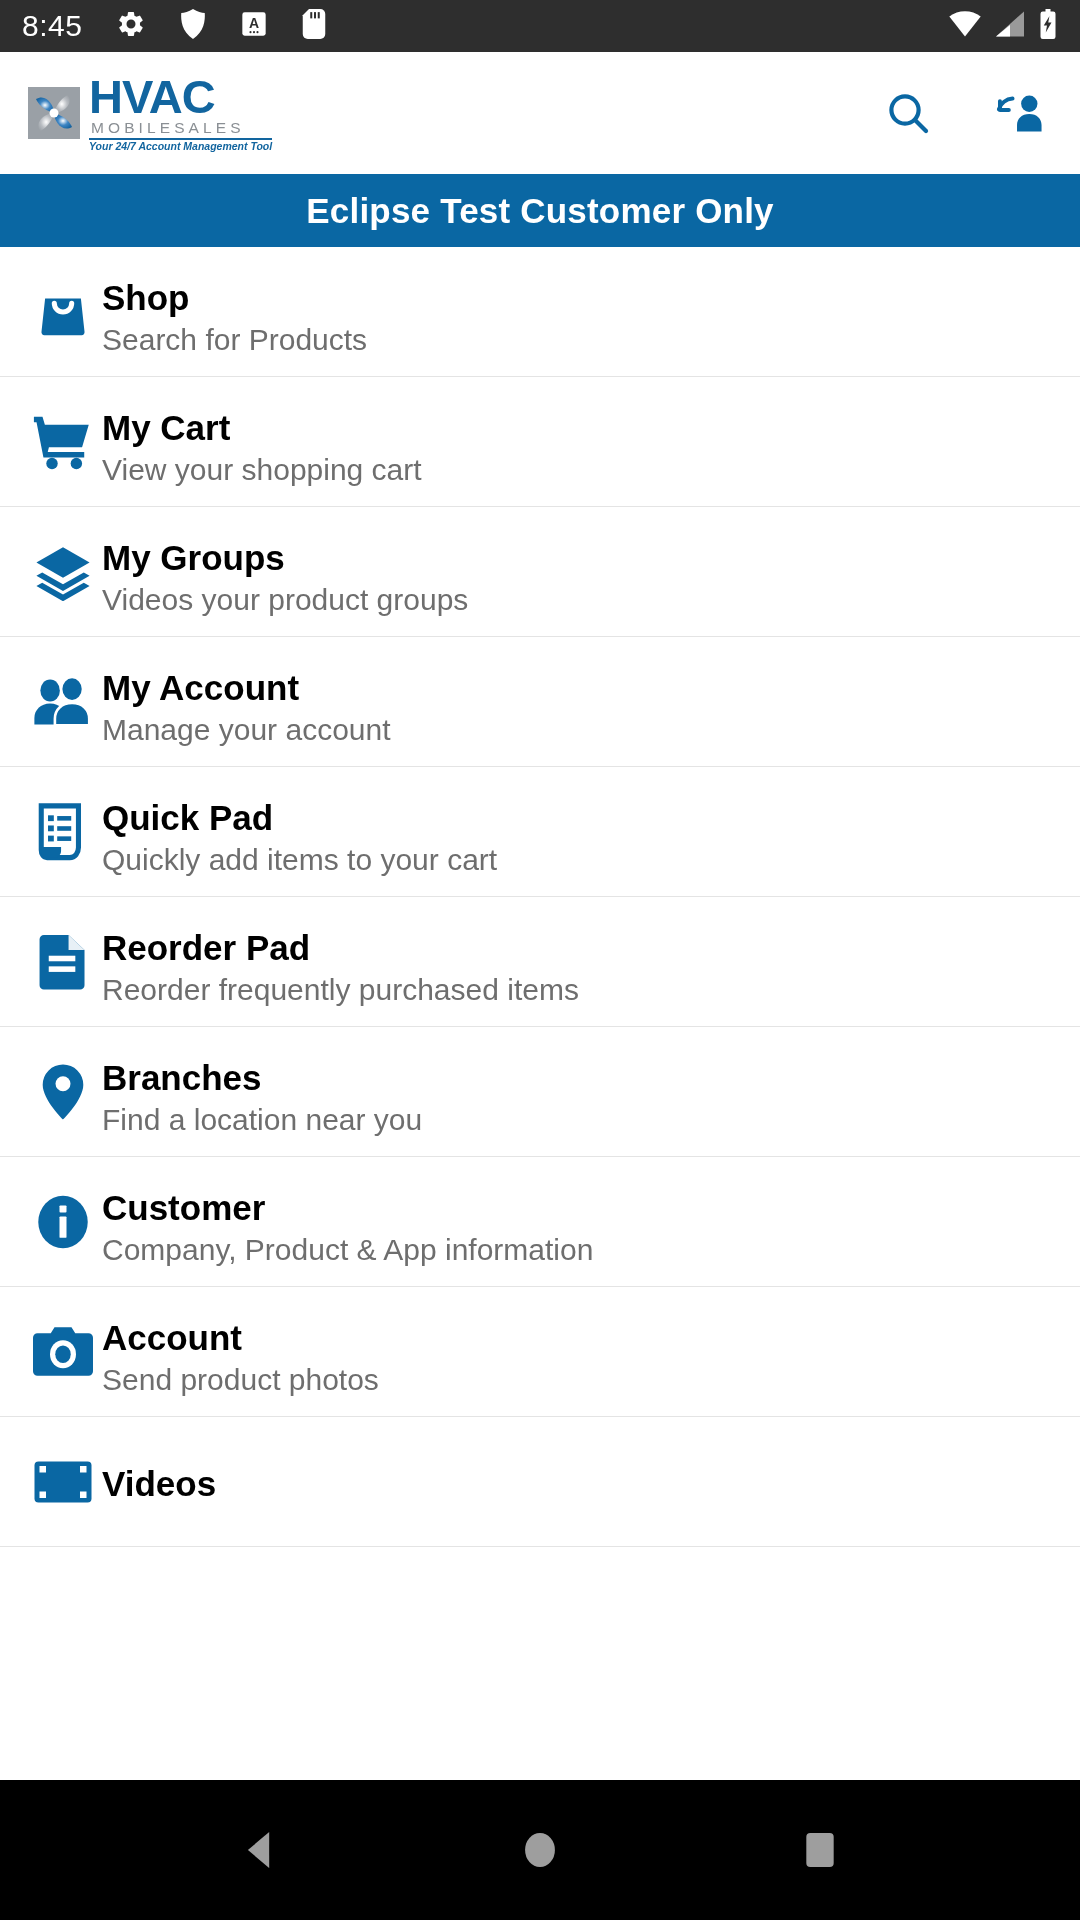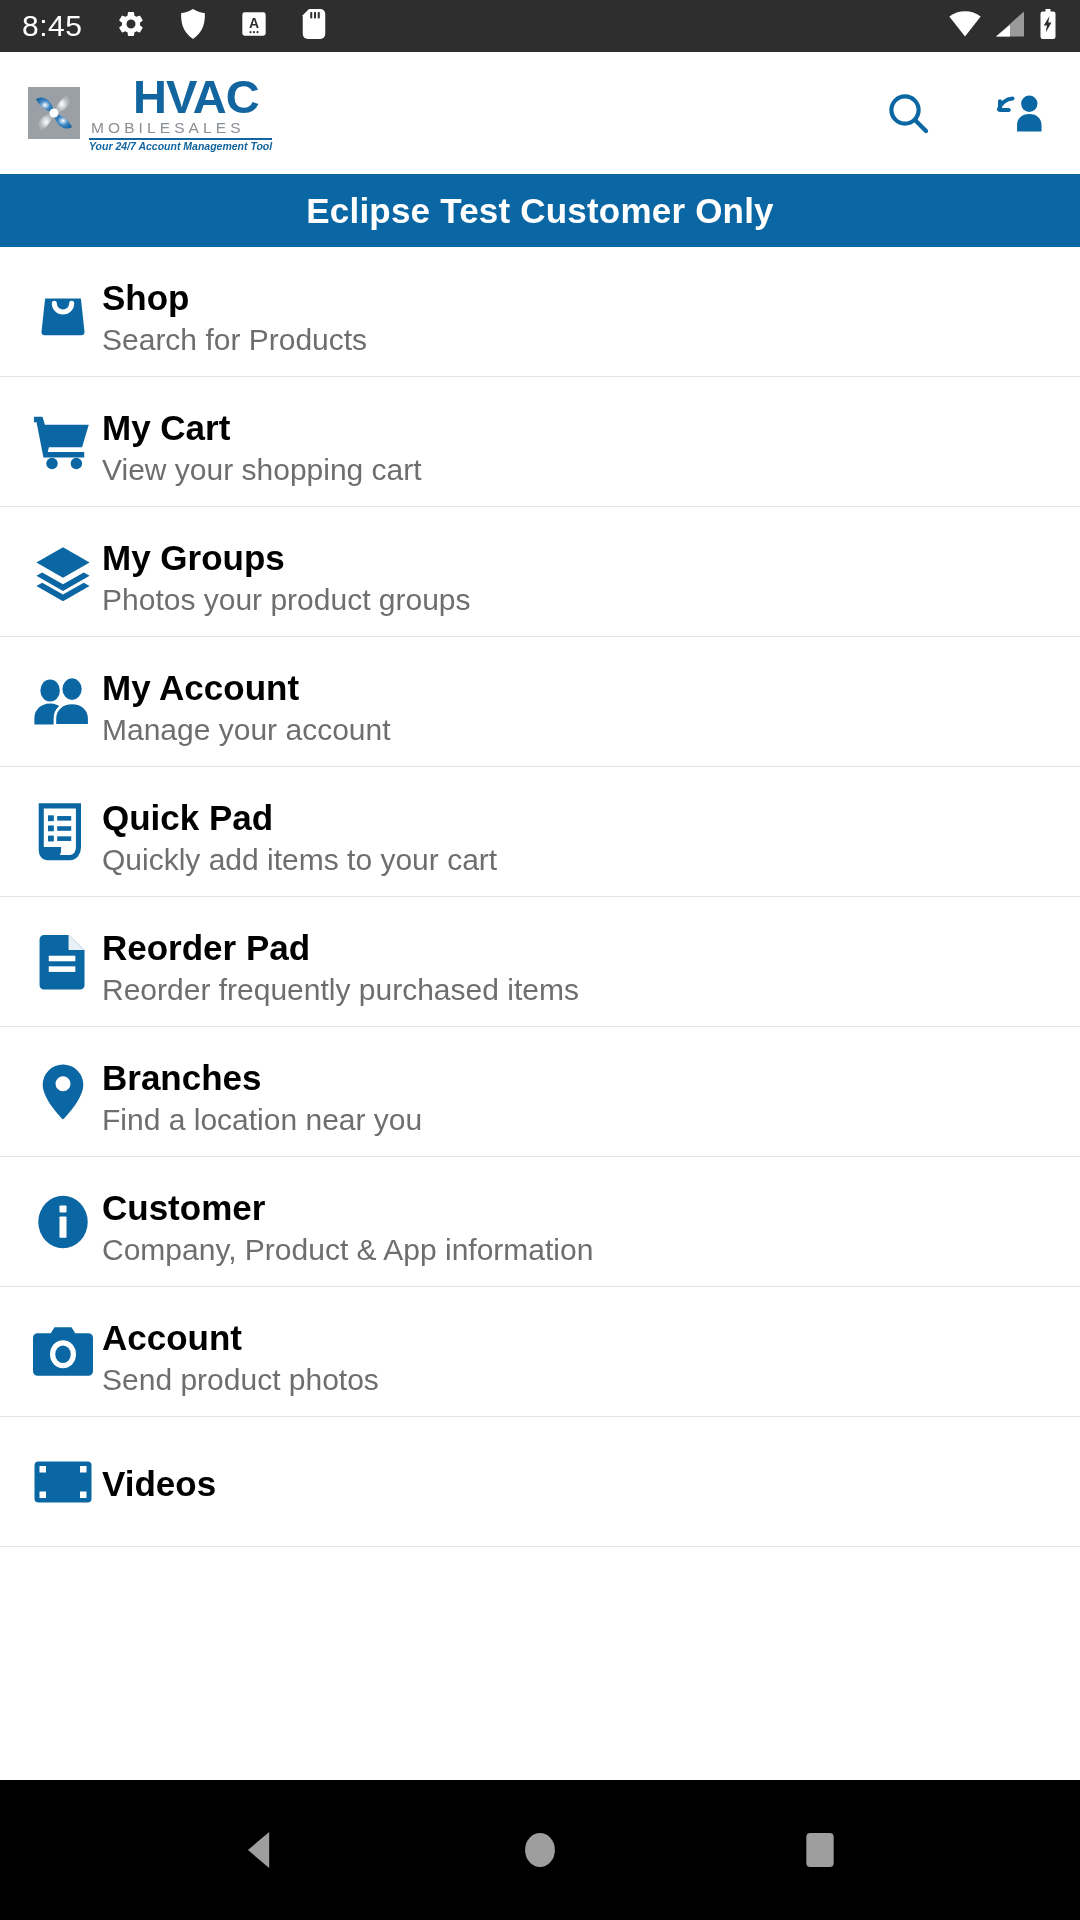--- a/index.html
+++ b/index.html
@@ -23,21 +23,21 @@
   .appbar {
     height:122px; background:#ffffff;
     display:flex; align-items:center; padding:0 34px 0 28px;
   }
   .logo-wrap { display:flex; align-items:center; gap:9px; }
   .logo-mark { width:52px; height:52px; flex:none; }
   .logo-text { display:flex; flex-direction:column; justify-content:center; }
   .logo-hvac {
     font-family:"Liberation Sans", sans-serif;
     font-size:47px; font-weight:700; color:#12659f;
-    letter-spacing:-1px; line-height:0.96;margin-left:44px;
+    letter-spacing:-1px; line-height:0.96;
   }
   .logo-sub {
     font-size:15.5px; font-weight:400; color:#8a8f94;
     letter-spacing:4.1px; line-height:1.15; padding-left:2px;
   }
   .logo-rule { height:1.5px; background:#12659f; margin:2px 0 1px; }
   .logo-tag {
     font-size:10.5px; font-style:italic; font-weight:700;
     color:#12659f; text-align:right; line-height:1.1;
   }
@@ -218,21 +218,21 @@
     <div class="menu-row">
       <span class="menu-icon">
         <svg width="60" height="58" viewBox="0 0 24 24" fill="#0a67a3">
           <path d="M12 1.8L23 8.1 12 14.4 1 8.1 12 1.8z"></path>
           <path d="M12 17.1L3.4 12.2 1 13.6l11 6.3 11-6.3-2.4-1.4L12 17.1z"></path>
           <path d="M12 21.3L3.4 16.4 1 17.8l11 6.3 11-6.3-2.4-1.4L12 21.3z"></path>
         </svg>
       </span>
       <span class="menu-labels">
         <span class="menu-title">My Groups</span>
-        <span class="menu-sub">Photos your product groups</span>
+        <span class="menu-sub">Videos your product groups</span>
       </span>
     </div>
 
     <div class="menu-row">
       <span class="menu-icon">
         <svg width="62" height="58" viewBox="0 0 26 24" fill="#0a67a3">
           <ellipse cx="7.6" cy="7.2" rx="4.1" ry="4.6"></ellipse>
           <path d="M7.6 12.6c-4 0-6.6 2.7-6.6 6.1v2.7h13.2v-2.7c0-3.4-2.6-6.1-6.6-6.1z"></path>
           <ellipse cx="16.8" cy="6.6" rx="4.6" ry="5.1" stroke="#ffffff" stroke-width="1.1"></ellipse>
           <path d="M16.8 12.4c-4.4 0-7.2 2.9-7.2 6.6v2.8h14.4v-2.8c0-3.7-2.8-6.6-7.2-6.6z" stroke="#ffffff" stroke-width="1.1"></path>

